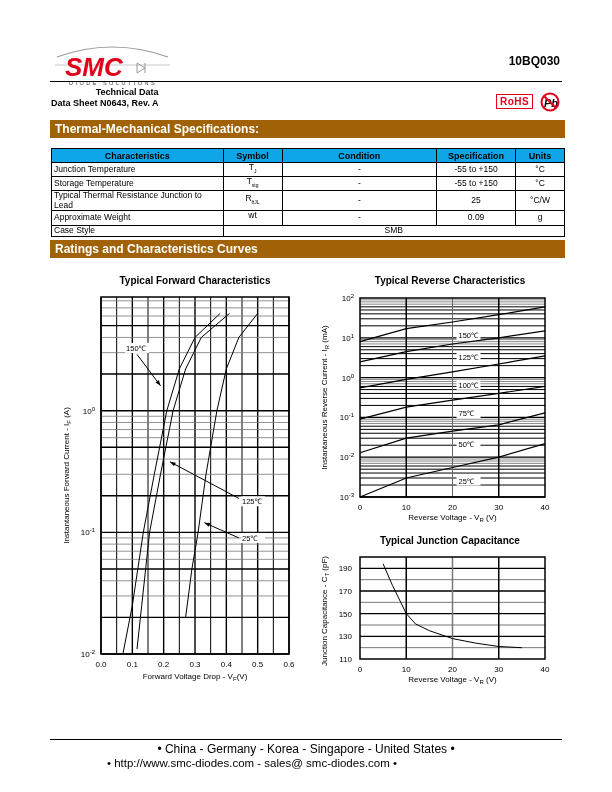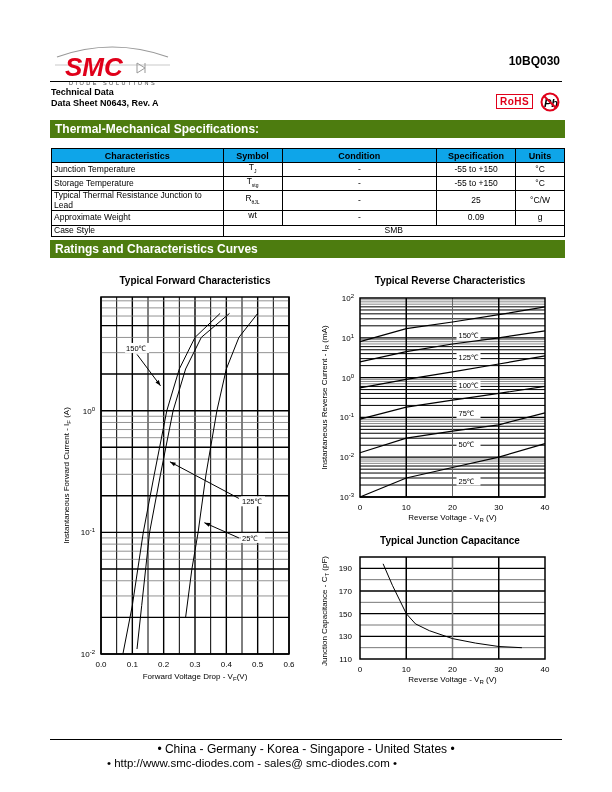--- a/index.html
+++ b/index.html
@@ -1,24 +1,24 @@
 <!DOCTYPE html>
 <html><head>
 <meta charset="utf-8">
 <style>
   html,body{margin:0;padding:0;background:#fff;}
   body{width:612px;height:792px;position:relative;font-family:"Liberation Sans",sans-serif;color:#000;overflow:hidden;}
   .abs{position:absolute;}
   .logo{left:55px;top:43px;width:115px;height:50px;}
   .partno{right:52px;top:54px;font-size:12px;font-weight:bold;}
   .hrule{left:50px;width:512px;height:1px;background:#000;}
-  .techdata{left:51px;top:87px;font-size:9px;font-weight:bold;line-height:11px;}
+  .techdata{left:51px;top:87px;font-size:9px;font-weight:bold;line-height:11px;text-align:right;}
   .rohs{left:496px;top:94px;border:1.5px solid #e0001a;color:#e0001a;font-weight:bold;font-size:10px;padding:0 3px;line-height:13px;letter-spacing:.5px;}
   .pbicon{left:540px;top:92px;width:20px;height:20px;font-style:italic;}
-  .sectbar{left:50px;width:515px;height:18px;background:#4d7c0f;color:#fff;font-weight:bold;font-size:12px;line-height:18px;padding-left:5px;box-sizing:border-box;}
+  .sectbar{left:50px;width:515px;height:18px;background:#a16207;color:#fff;font-weight:bold;font-size:12px;line-height:18px;padding-left:5px;box-sizing:border-box;}
   table.spec{position:absolute;left:51px;top:148px;width:514px;border-collapse:collapse;font-size:8.5px;}
   table.spec th{background:#0ea5e9;font-weight:bold;font-size:9px;border:1px solid #000;height:13px;padding:0 2px;}
   table.spec td{border:1px solid #000;padding:0 2px;line-height:9.5px;height:10px;}
   table.spec td.c{text-align:center;}
   .sub{font-size:5px;vertical-align:sub;}
   .ctitle{font-size:10px;font-weight:bold;text-align:center;}
   svg text{font-family:"Liberation Sans",sans-serif;}
   .footer1{left:0;width:612px;top:742px;text-align:center;font-size:12px;}
   .footer2{left:0;width:504px;top:757px;text-align:center;font-size:11.5px;}
 </style>

